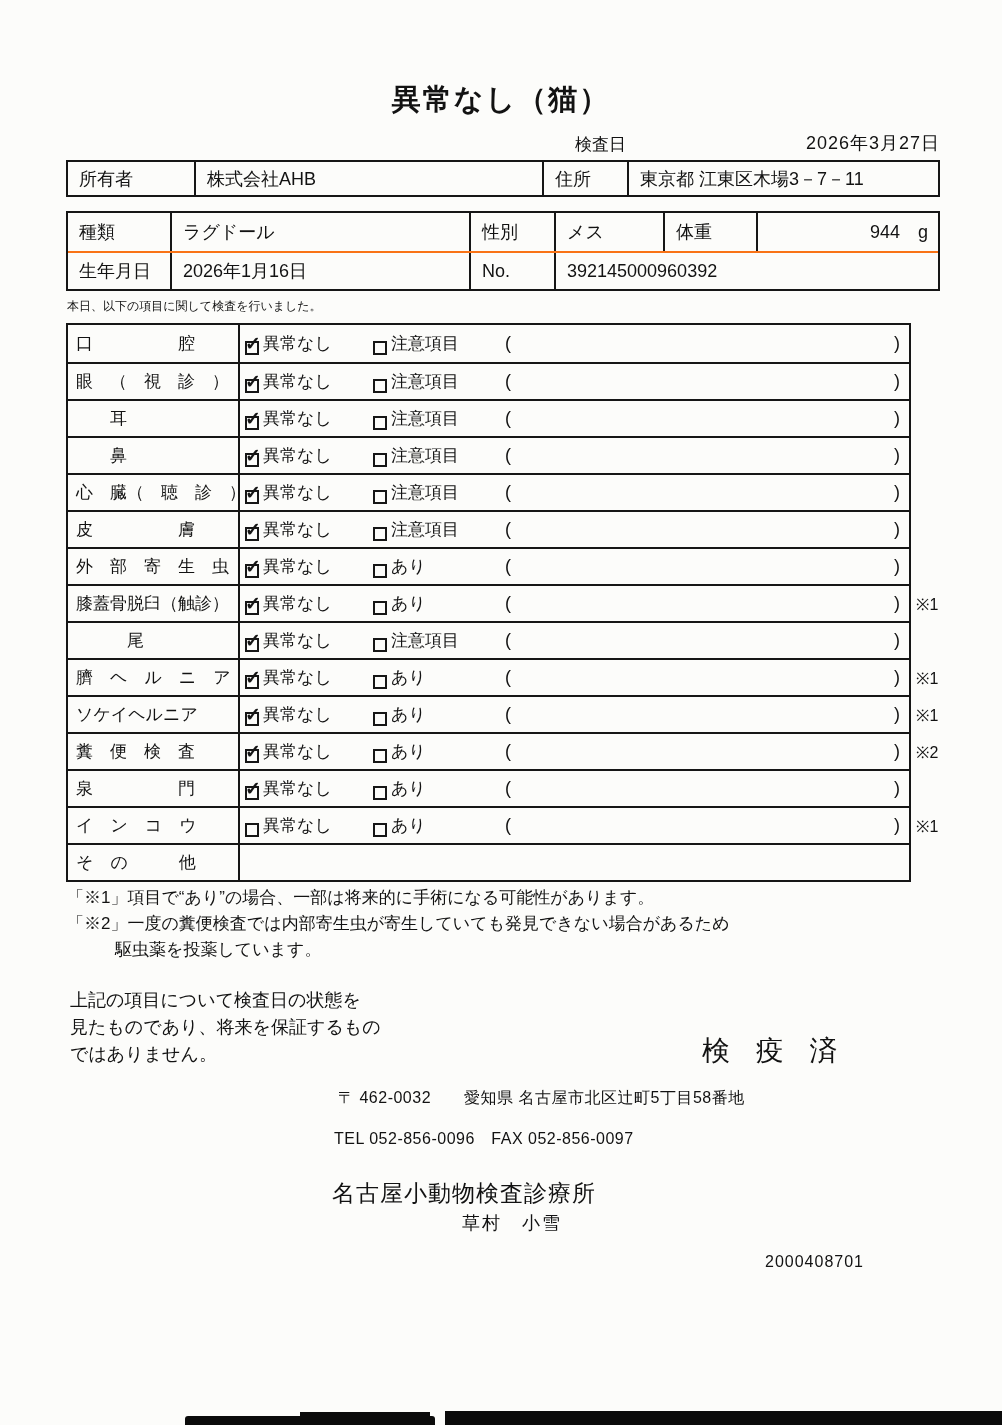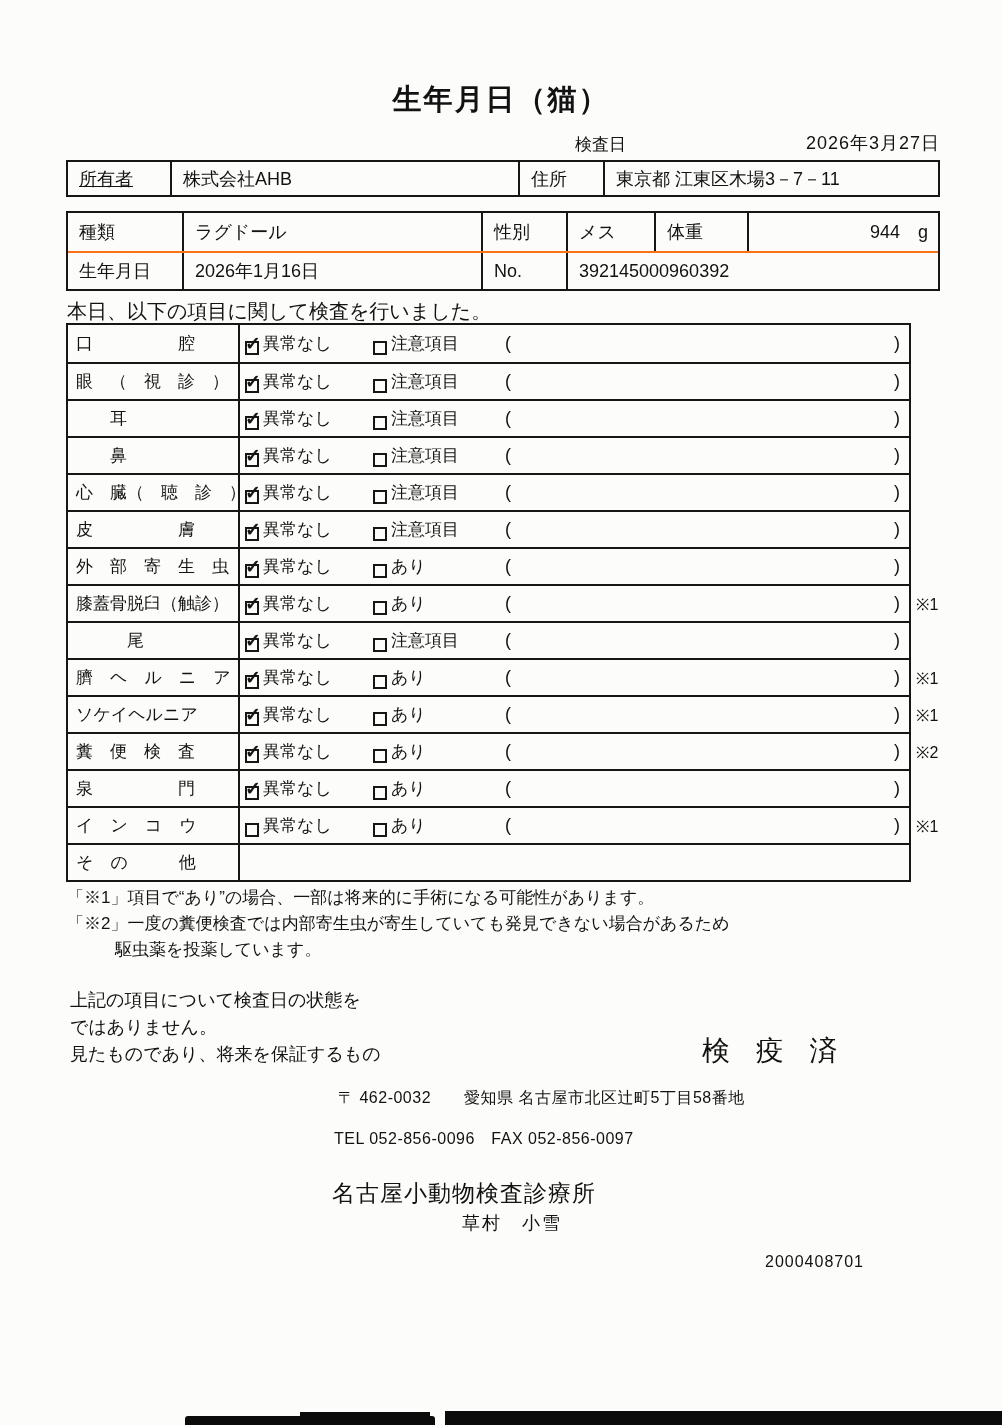--- a/index.html
+++ b/index.html
@@ -21,44 +21,44 @@
   .date-label { position: absolute; top: 133px; left: 575px; font-size: 17px; }
   .date-value { position: absolute; top: 131px; left: 66px; width: 874px; text-align: right; font-size: 18px; letter-spacing: 1px; }
 
   
   .tableA {
     position: absolute; top: 160px; left: 66px; width: 874px; height: 37px;
     border: 2px solid #161616; display: flex; font-size: 18px;
   }
   .tableA > div { border-right: 2px solid #161616; display: flex; align-items: center; padding-left: 11px; }
   .tableA > div:last-child { border-right: none; }
-  .ta-c1 { width: 104px; text-decoration: underline; }
+  .ta-c1 { width: 128px; }
   .ta-c2 { width: 348px; }
   .ta-c3 { width: 85px; }
   .ta-c4 { flex: 1; }
 
   
   .tableB {
     position: absolute; top: 211px; left: 66px; width: 874px;
     border: 2px solid #161616; font-size: 18px;
   }
   .tableB .trow { display: flex; height: 38px; }
   .tableB .trow + .trow { border-top: 2px solid #f97316; }
   .tableB .trow > div { border-right: 2px solid #161616; display: flex; align-items: center; padding-left: 11px; }
   .tableB .trow > div:last-child { border-right: none; }
-  .tb-c1 { width: 116px; }
+  .tb-c1 { width: 104px; }
   .tb-c2 { width: 299px; text-align: center; }
   .tb-c3 { width: 85px; }
-  .tb-c4 { width: 88px; }
+  .tb-c4 { width: 109px; }
   .tb-c5 { width: 93px; }
   .tb-c6 { flex: 1; justify-content: flex-end; padding-right: 10px; }
   .tb-c6 .unit { margin-left: 18px; }
   .tb-c7 { flex: 1; }
 
-  .intro { position: absolute; top: 298px; left: 67px; font-size: 20px; }
+  .intro { position: absolute; top: 298px; left: 67px; font-size: 12px; }
 
   
   .itable {
     position: absolute; top: 323px; left: 66px; width: 845px;
     border: 2px solid #161616; font-size: 17px;
   }
   .irow { position: relative; display: flex; height: 37px; }
   .irow + .irow { border-top: 2px solid #161616; }
   .lcell {
     width: 172px; border-right: 2px solid #161616;
@@ -97,21 +97,21 @@
 
   .band1 { position: absolute; bottom: 0; left: 185px; width: 250px; height: 9px; background: #0b0b0b; border-radius: 3px 3px 0 0; }
   .band2 { position: absolute; bottom: 0; left: 445px; width: 557px; height: 14px; background: #0b0b0b; }
   .band3 { position: absolute; bottom: 0; left: 300px; width: 130px; height: 13px; background: #0b0b0b; }
 </style>
 </head>
 <body>
 
 <div class="page">
 
-  <div class="title">生年月日（猫）</div>
+  <div class="title">異常なし（猫）</div>
   <div class="date-label">検査日</div>
   <div class="date-value">2026年3月27日</div>
 
   <div class="tableA">
     <div class="ta-c1">所有者</div>
     <div class="ta-c2">株式会社AHB</div>
     <div class="ta-c3">住所</div>
     <div class="ta-c4">東京都 江東区木場3－7－11</div>
   </div>
 
@@ -425,22 +425,22 @@
   </div>
 
   <div class="notes">
     <div>「※1」項目で“あり”の場合、一部は将来的に手術になる可能性があります。</div>
     <div>「※2」一度の糞便検査では内部寄生虫が寄生していても発見できない場合があるため</div>
     <div class="indent">駆虫薬を投薬しています。</div>
   </div>
 
   <div class="disclaimer">
     <div>上記の項目について検査日の状態を</div>
+    <div>見たものであり、将来を保証するもの</div>
     <div>ではありません。</div>
-    <div>見たものであり、将来を保証するもの</div>
   </div>
 
   <div class="stamp">検 疫 済</div>
 
   <div class="postal">〒 462-0032　　愛知県 名古屋市北区辻町5丁目58番地</div>
   <div class="tel">TEL 052-856-0096　FAX 052-856-0097</div>
   <div class="clinic">名古屋小動物検査診療所</div>
   <div class="vet">草村　小雪</div>
   <div class="serial">2000408701</div>
 

